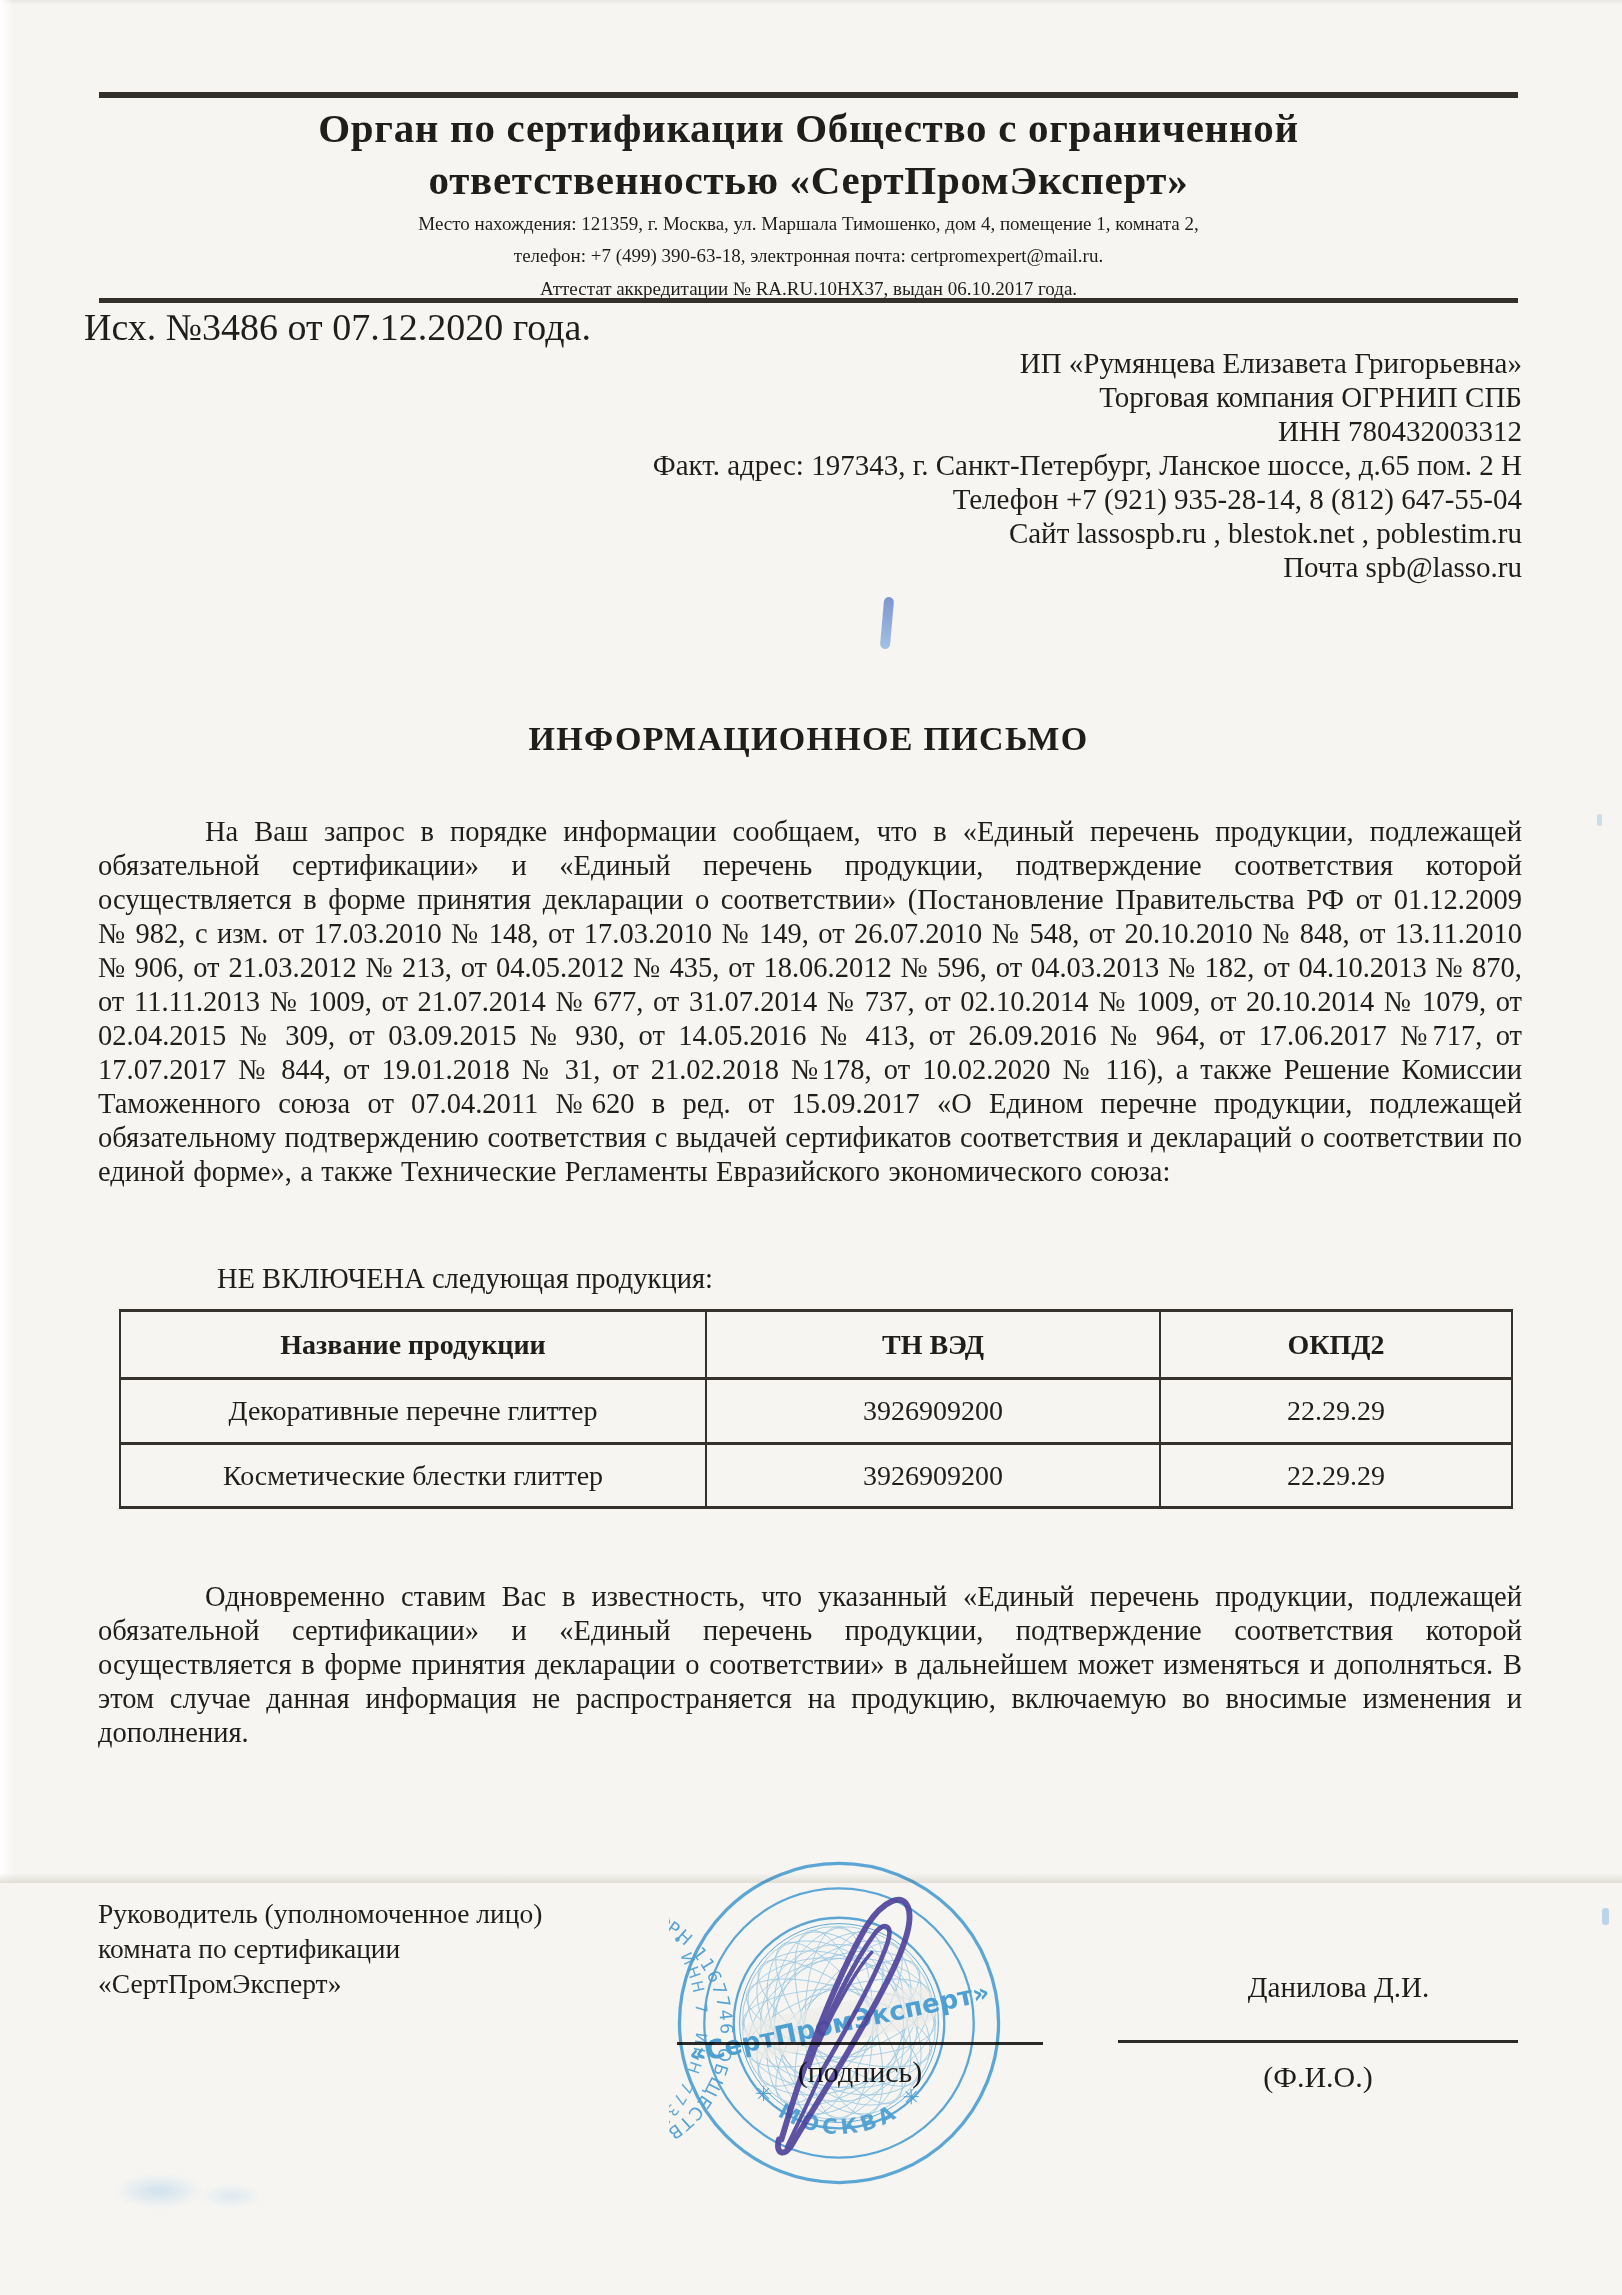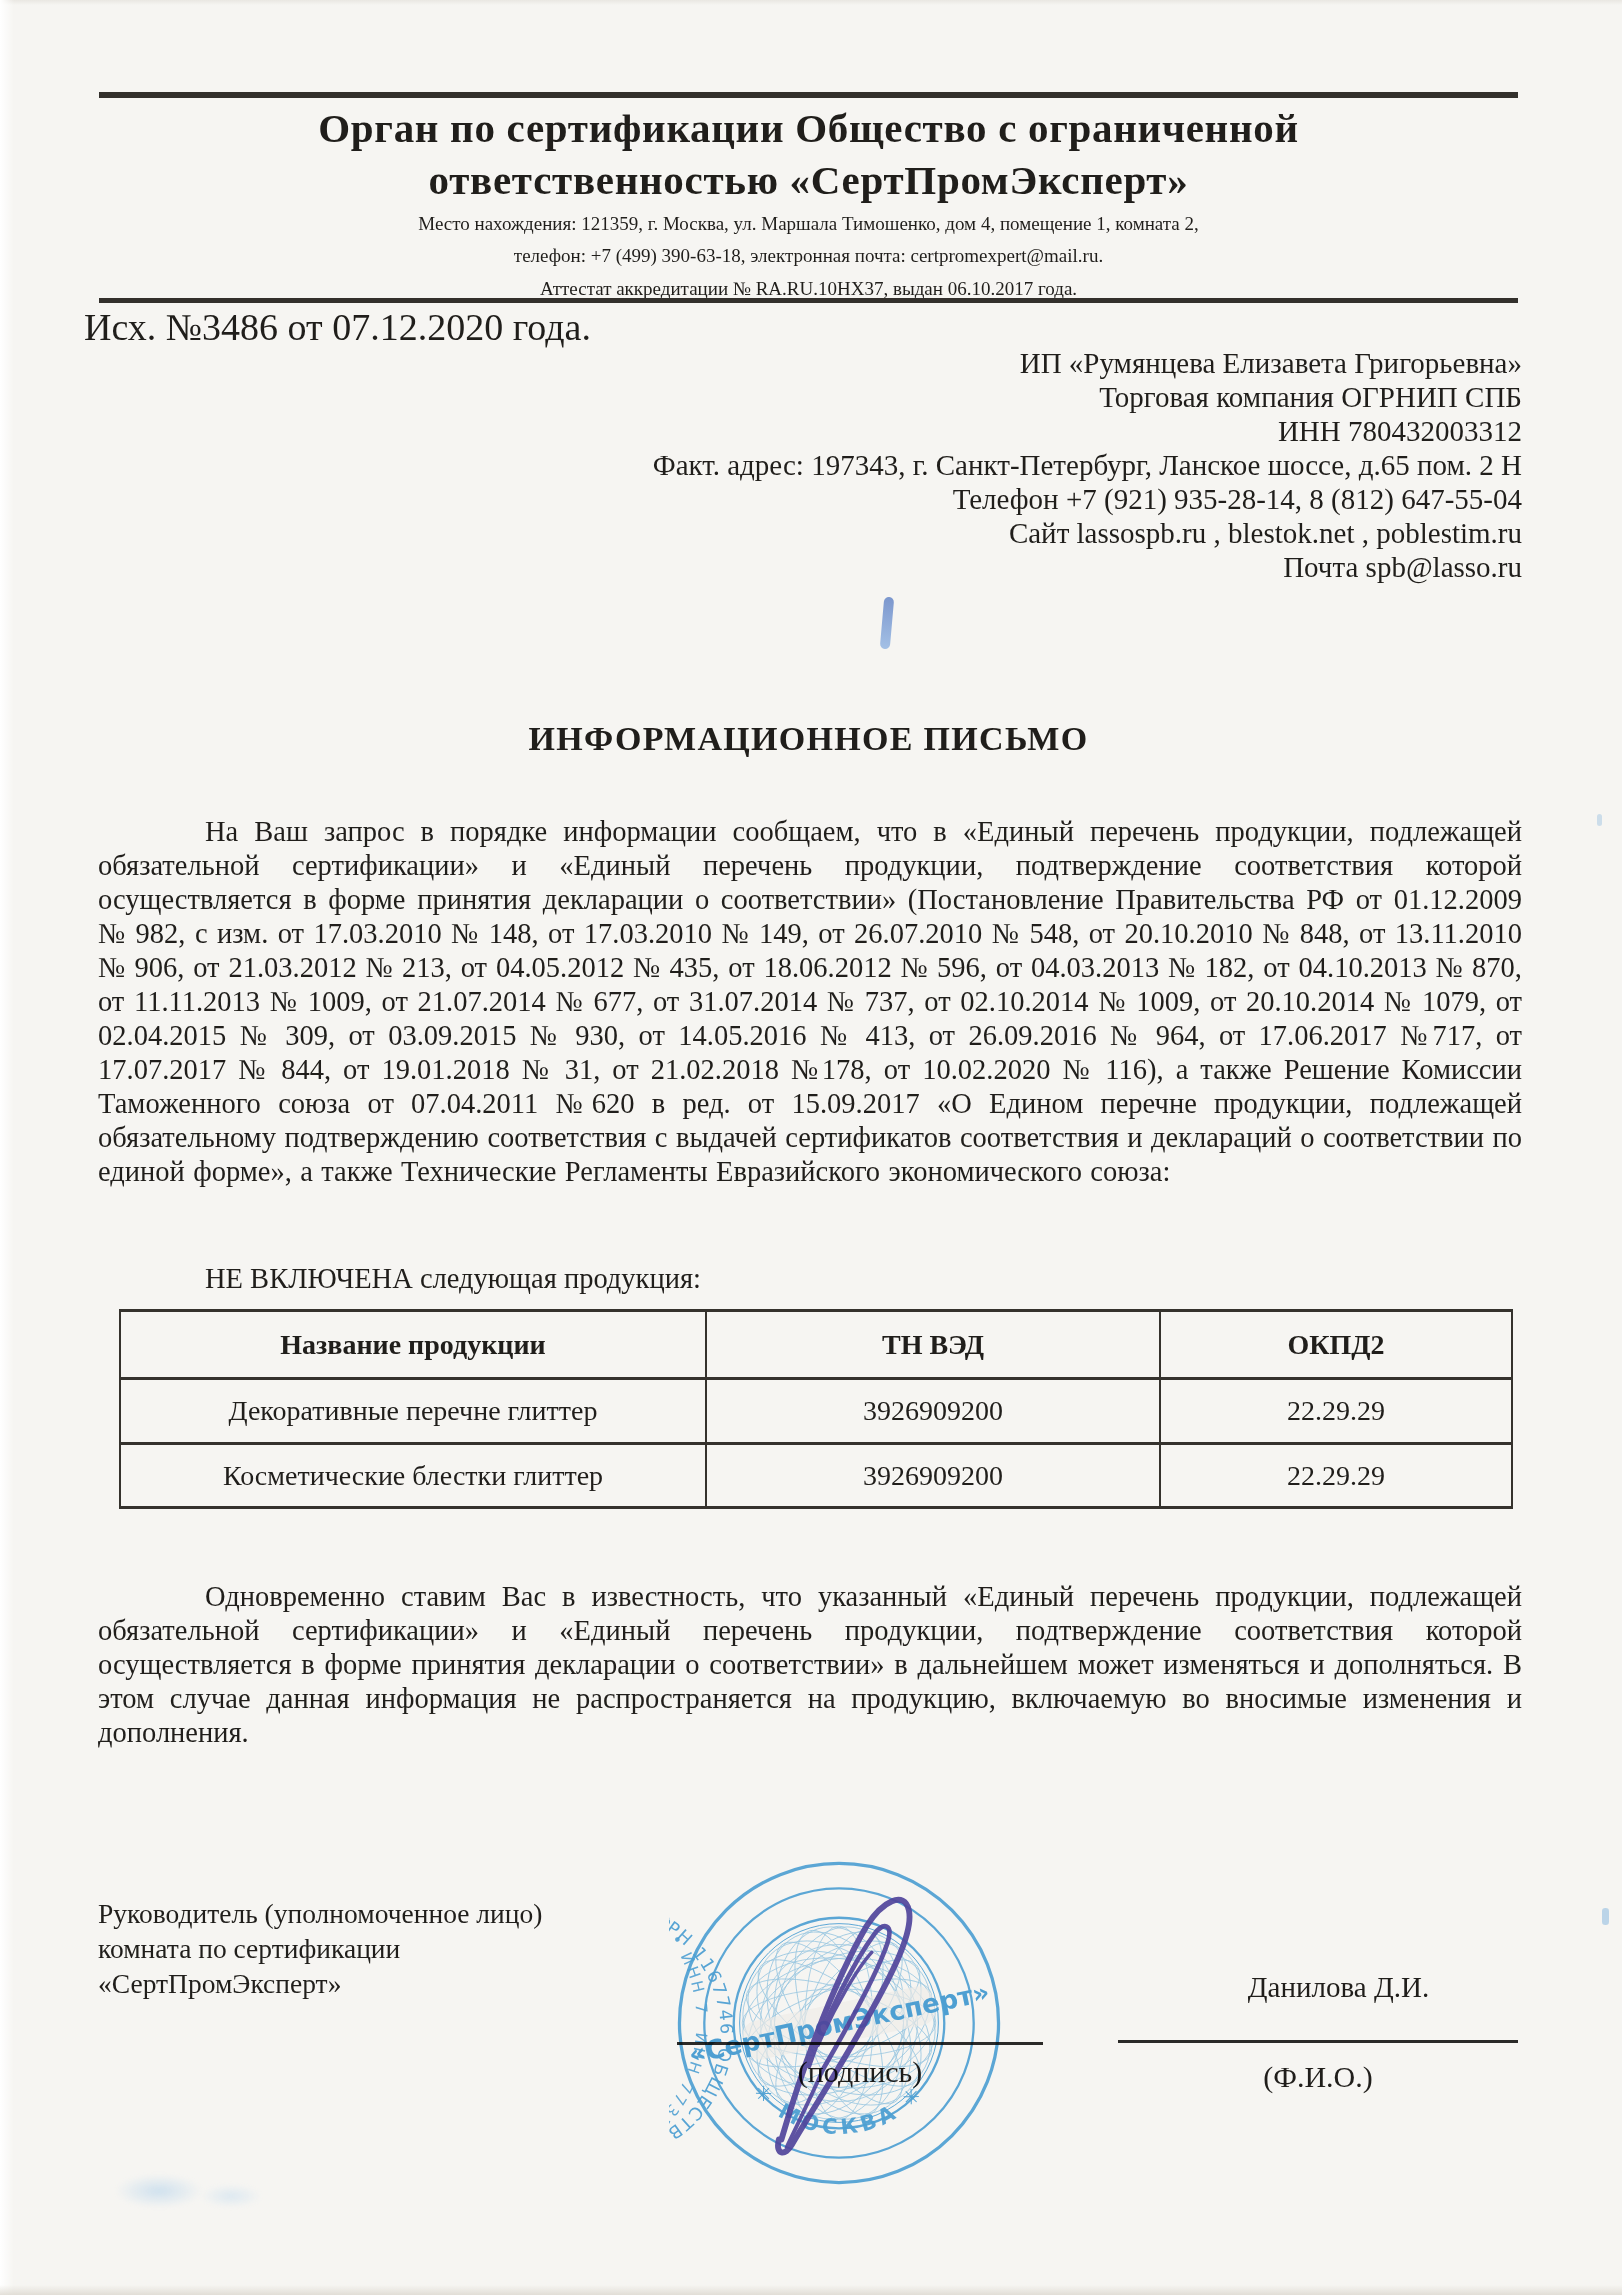--- a/index.html
+++ b/index.html
@@ -3,21 +3,21 @@
 <meta charset="utf-8">
 <style>
   html, body { margin: 0; padding: 0; }
   body {
     width: 1623px; height: 2295px;
     background: #f6f5f2;
     font-family: "Liberation Serif", "DejaVu Serif", serif;
     color: #201e1b;
     overflow: hidden;
   }
-  .page { position: relative; width: 1623px; height: 2295px; }
+  .page { position: relative; width: 1623px; height: 1883px; }
 
   
   .edge-left  { position:absolute; left:0; top:0; width:14.4px; height:100%;
                 background: linear-gradient(to right, #ffffff, rgba(255,255,255,0)); }
   .edge-top   { position:absolute; left:0; top:0; width:100%; height:5.2px;
                 background: linear-gradient(to bottom, #e9e7e2, rgba(255,255,255,0)); }
   .edge-bottom{ position:absolute; left:0; bottom:0; width:100%; height:10.5px;
                 background: linear-gradient(to top, #dcd8cf, rgba(255,255,255,0)); opacity:.8; }
 
   .rule { position:absolute; background:#33302c; }
@@ -34,21 +34,21 @@
                text-align:right; font-size:29px; line-height:34px; }
 
   .doc-title { position:absolute; left:98px; top:720px; width:1421px; text-align:center;
                font-weight:bold; font-size:34px; letter-spacing:1.3px; }
 
   .body-par { position:absolute; left:98px; width:1424px;
               font-size:28.5px; line-height:34px; text-align:justify;
               text-indent:107px; word-spacing:1.3px; }
   .par-1 { top:815px; }
   .par-2 { top:1580px; }
-  .not-included { position:absolute; left:205px; top:1263px; font-size:28.5px; }
+  .not-included { position:absolute; left:217px; top:1263px; font-size:28.5px; }
 
   table.products {
     position:absolute; left:119px; top:1309px; width:1392px;
     border-collapse:collapse; table-layout:fixed;
     font-size:28px;
   }
   table.products td, table.products th {
     border-left:2.6px solid #35322d; border-right:2.6px solid #35322d;
     border-top:3.9px solid #35322d; border-bottom:3.9px solid #35322d;
     text-align:center; vertical-align:middle; padding:0 9px;

